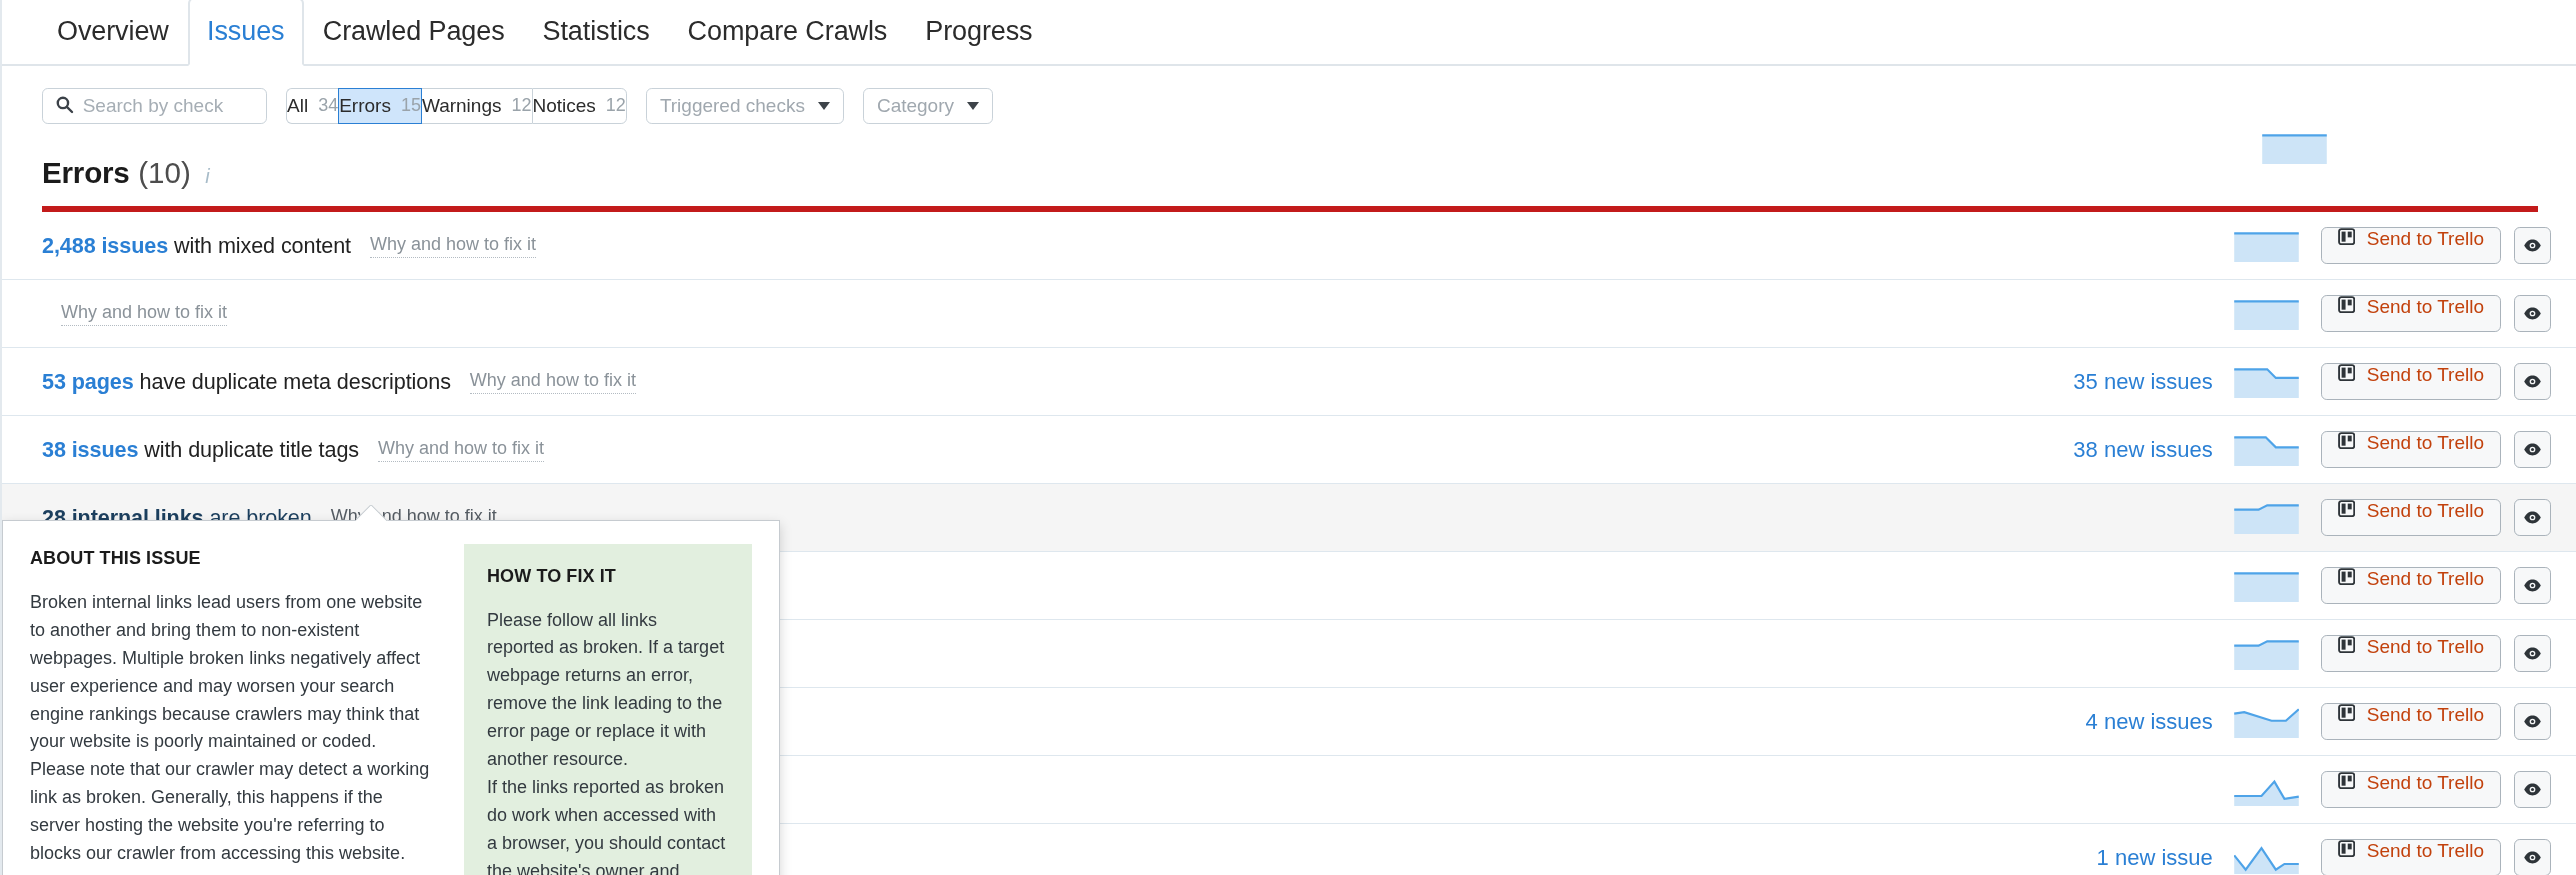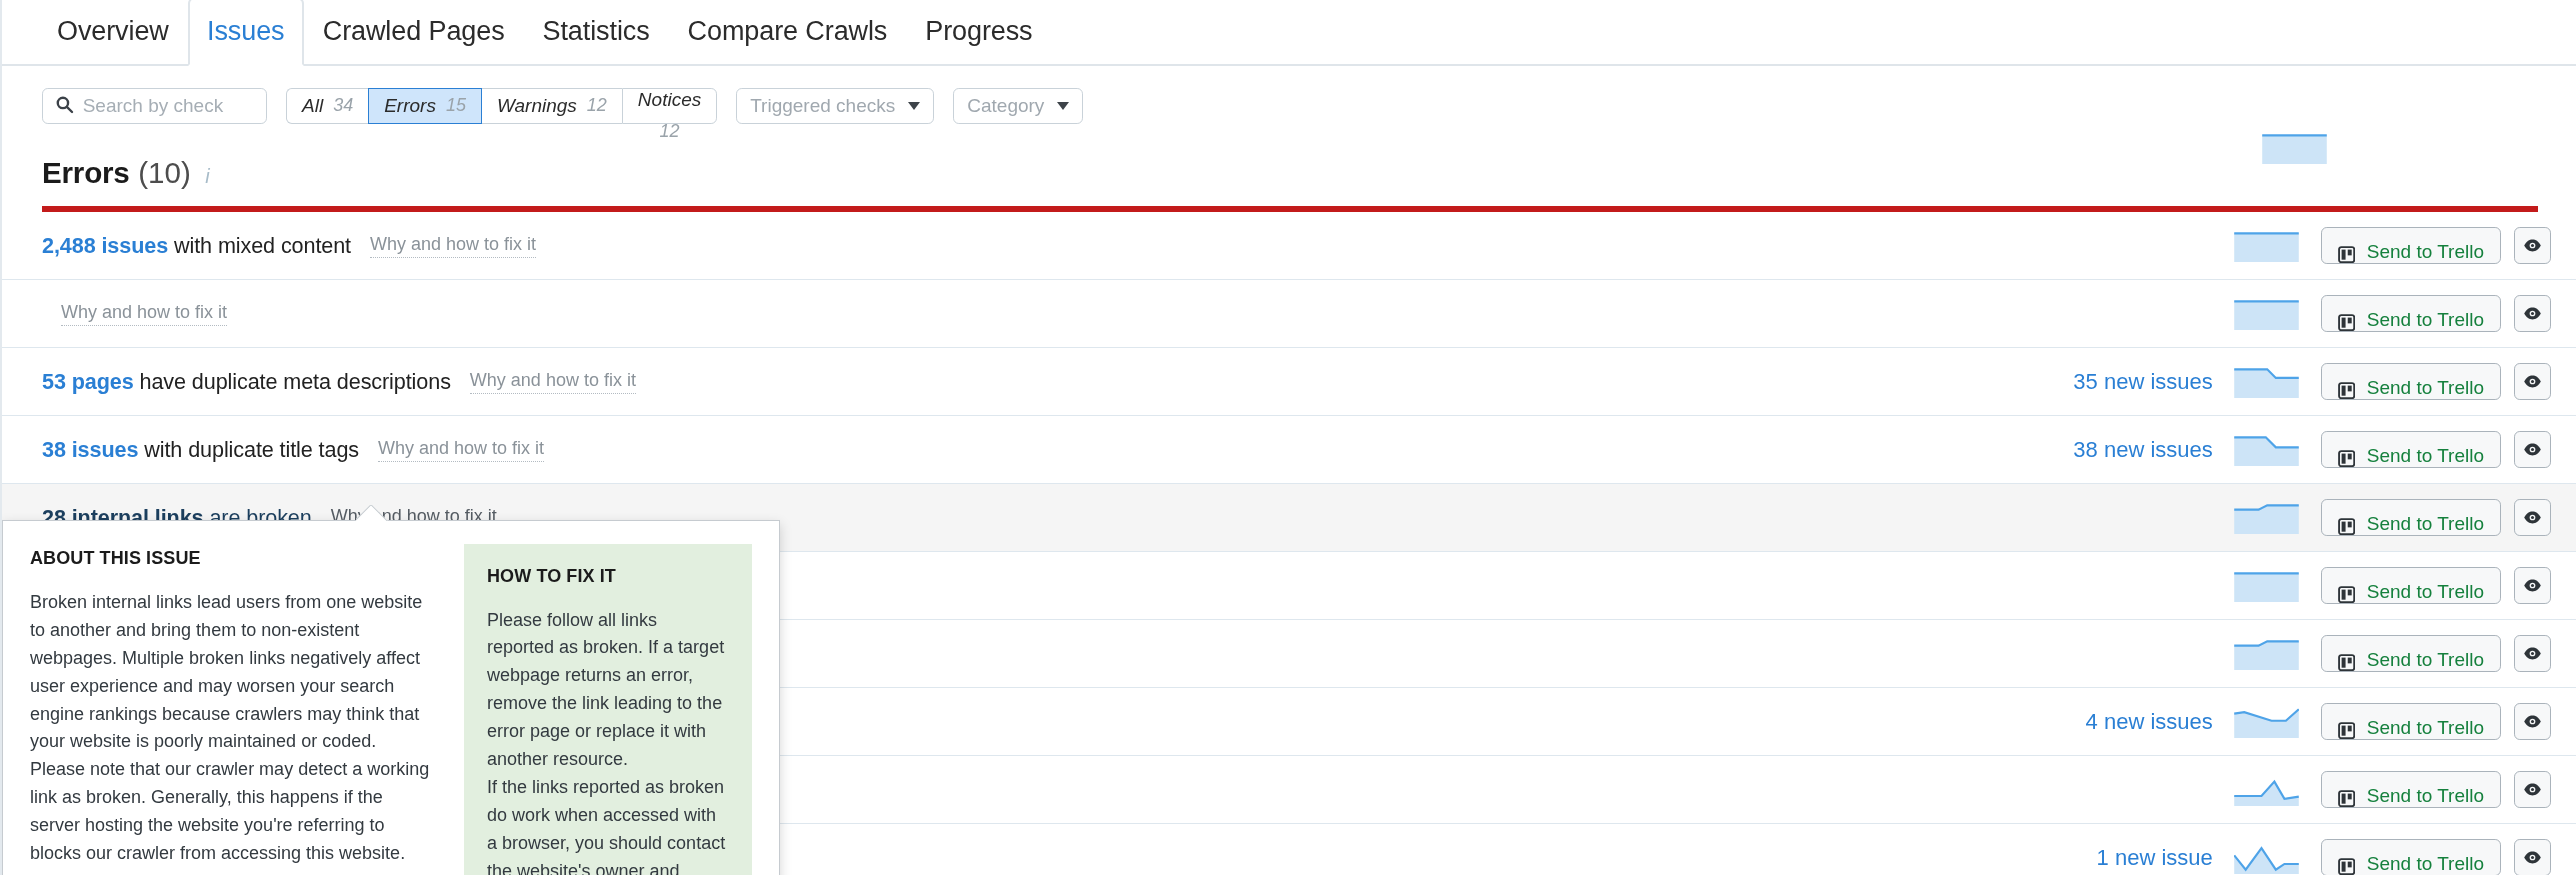--- a/index.html
+++ b/index.html
@@ -87,33 +87,32 @@
 
   .segmented {
     display: flex;
     align-items: stretch;
     height: 36px;
   }
   .seg {
     display: flex;
     align-items: center;
     gap: 10px;
-    padding: 0 15px;
+    padding: 0 0;
     border: 1.4px solid #c9d2d9;
     border-right-width: 0;
     font-size: 19px;
     color: #2b2b2b;
     box-sizing: border-box;
     cursor: pointer;
     background: #fff;
     white-space: nowrap;
-    font-style: italic;
   }
   .seg:first-child { border-radius: 5.8px 0 0 5.8px; }
-  .seg:last-child  { border-radius: 0 5.8px 5.8px 0; border-right-width: 1.4px; flex-direction: column; }
+  .seg:last-child  { border-radius: 0 5.8px 5.8px 0; border-right-width: 1.4px; }
   .seg .cnt { color: #9aa3aa; font-size: 18px; }
   .seg.active {
     background: #cfe5fb;
     border: 1.4px solid #2a7fd4;
     z-index: 2;
   }
   .seg.active + .seg { border-left-width: 0; }
 
   .dropdown {
     height: 36px;
@@ -238,25 +237,25 @@
     margin-left: 21.6px;
     flex: 0 0 auto;
   }
   .btn-trello {
     margin-left: 21.6px;
     height: 37px;
     border: 1.4px solid #aab3bb;
     border-radius: 5.8px;
     background: #f7f8f9;
     display: flex;
-    align-items: flex-end;
+    align-items: flex-start;
     gap: 11.5px;
     padding: 0 16px;
     font-size: 19px;
-    color: #15803d;
+    color: #c2410c;
     cursor: pointer;
     white-space: nowrap;
     box-sizing: border-box;
   }
   .btn-eye {
     margin-left: 13px;
     width: 37px;
     height: 37px;
     border: 1.4px solid #aab3bb;
     border-radius: 5.8px;

